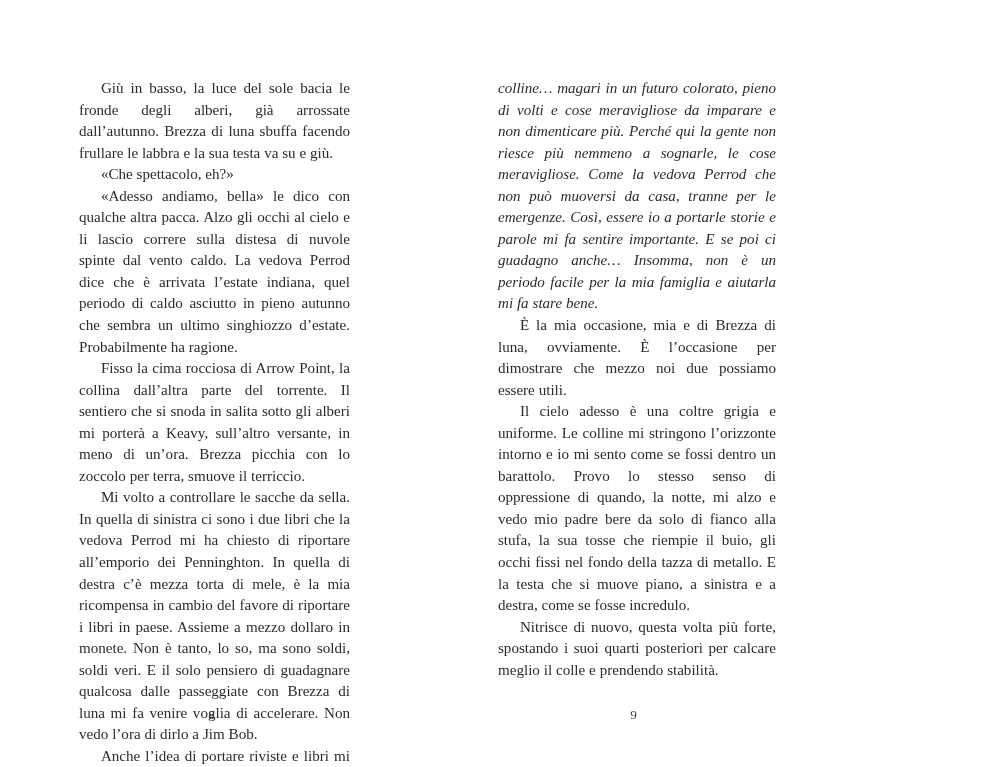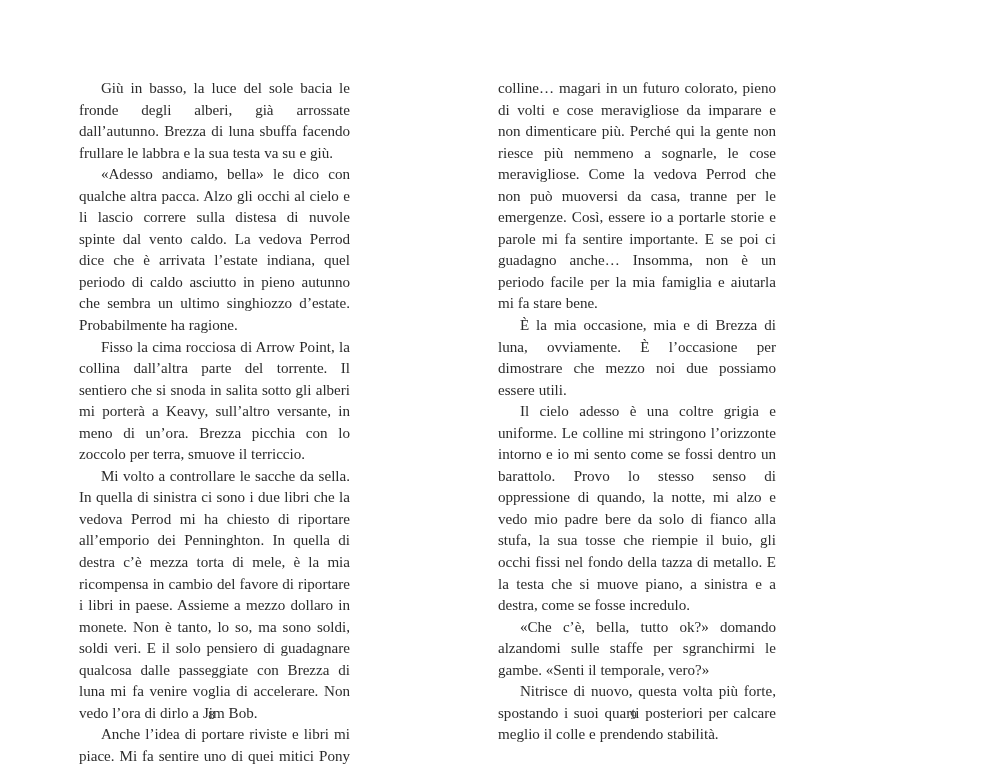--- a/index.html
+++ b/index.html
@@ -45,20 +45,21 @@
     word-spacing: 0.1px;
     -webkit-font-smoothing: antialiased;
   }
   .textblock p {
     margin: 0;
     text-indent: 1.45em;
     hyphens: manual;
   }
   .textblock p.no-indent {
     text-indent: 0;
+    font-style: italic;
   }
   .folio {
     position: absolute;
     bottom: 0;
     left: 0;
     width: 100%;
     text-align: center;
     font-size: 13.2px;
     color: #3a3a3a;
   }
@@ -67,36 +68,36 @@
   .folio span { display: inline-block; }
 </style>
 </head>
 <body>
 
 <div class="spread">
 
   <div class="page page-left">
     <div class="textblock">
       <p>Giù in basso, la luce del sole bacia le fronde degli alberi, già arrossate dall’autunno. Brezza di luna sbuffa facendo frullare le labbra e la sua testa va su e giù.</p>
+      <p>«Che spettacolo, eh?»</p>
       <p>«Adesso andiamo, bella» le dico con qualche altra pacca. Alzo gli occhi al cielo e li lascio correre sulla distesa di nuvole spinte dal vento caldo. La vedova Perrod dice che è arrivata l’estate indiana, quel periodo di caldo asciutto in pieno autunno che sembra un ultimo singhiozzo d’estate. Probabilmente ha ragione.</p>
       <p>Fisso la cima rocciosa di Arrow Point, la collina dall’altra parte del torrente. Il sentiero che si snoda in salita sotto gli alberi mi porterà a Keavy, sull’altro versante, in meno di un’ora. Brezza picchia con lo zoccolo per terra, smuove il terriccio.</p>
       <p>Mi volto a controllare le sacche da sella. In quella di sinistra ci sono i due libri che la vedova Perrod mi ha chiesto di riportare all’emporio dei Penninghton. In quella di destra c’è mezza torta di mele, è la mia ricompensa in cambio del favore di riportare i libri in paese. Assieme a mezzo dollaro in monete. Non è tanto, lo so, ma sono soldi, soldi veri. E il solo pensiero di guadagnare qualcosa dalle passeggiate con Brezza di luna mi fa venire voglia di accelerare. Non vedo l’ora di dirlo a Jim Bob.</p>
       <p>Anche l’idea di portare riviste e libri mi piace. Mi fa sentire uno di quei mitici Pony Express, sempre pronti a scarrozzare le notizie in giro per il paese. E poi consegnare libri… potrebbe essere interessante. In fondo è grazie a loro se riesco a immaginare la mia vita fuori da queste</p>
     </div>
     <div class="folio">
       <span>8</span>
     </div>
   </div>
 
   <div class="page page-right">
     <div class="textblock">
       <p class="no-indent">colline… magari in un futuro colorato, pieno di volti e cose meravigliose da imparare e non dimenticare più. Perché qui la gente non riesce più nemmeno a sognarle, le cose meravigliose. Come la vedova Perrod che non può muoversi da casa, tranne per le emergenze. Così, essere io a portarle storie e parole mi fa sentire importante. E se poi ci guadagno anche… Insomma, non è un periodo facile per la mia famiglia e aiutarla mi fa stare bene.</p>
       <p>È la mia occasione, mia e di Brezza di luna, ovviamente. È l’occasione per dimostrare che mezzo noi due possiamo essere utili.</p>
       <p>Il cielo adesso è una coltre grigia e uniforme. Le colline mi stringono l’orizzonte intorno e io mi sento come se fossi dentro un barattolo. Provo lo stesso senso di oppressione di quando, la notte, mi alzo e vedo mio padre bere da solo di fianco alla stufa, la sua tosse che riempie il buio, gli occhi fissi nel fondo della tazza di metallo. E la testa che si muove piano, a sinistra e a destra, come se fosse incredulo.</p>
-      <p>«Che c’è, bella, tutto ok?» domando alzandomi sulle staffe per sgranchirmi le gambe. «Senti il temporale, vero?»</p>
       <p>Nitrisce di nuovo, questa volta più forte, spostando i suoi quarti posteriori per calcare meglio il colle e prendendo stabilità.</p>
     </div>
     <div class="folio">
       <span>9</span>
     </div>
   </div>
 
 </div>
 
 </body></html>

